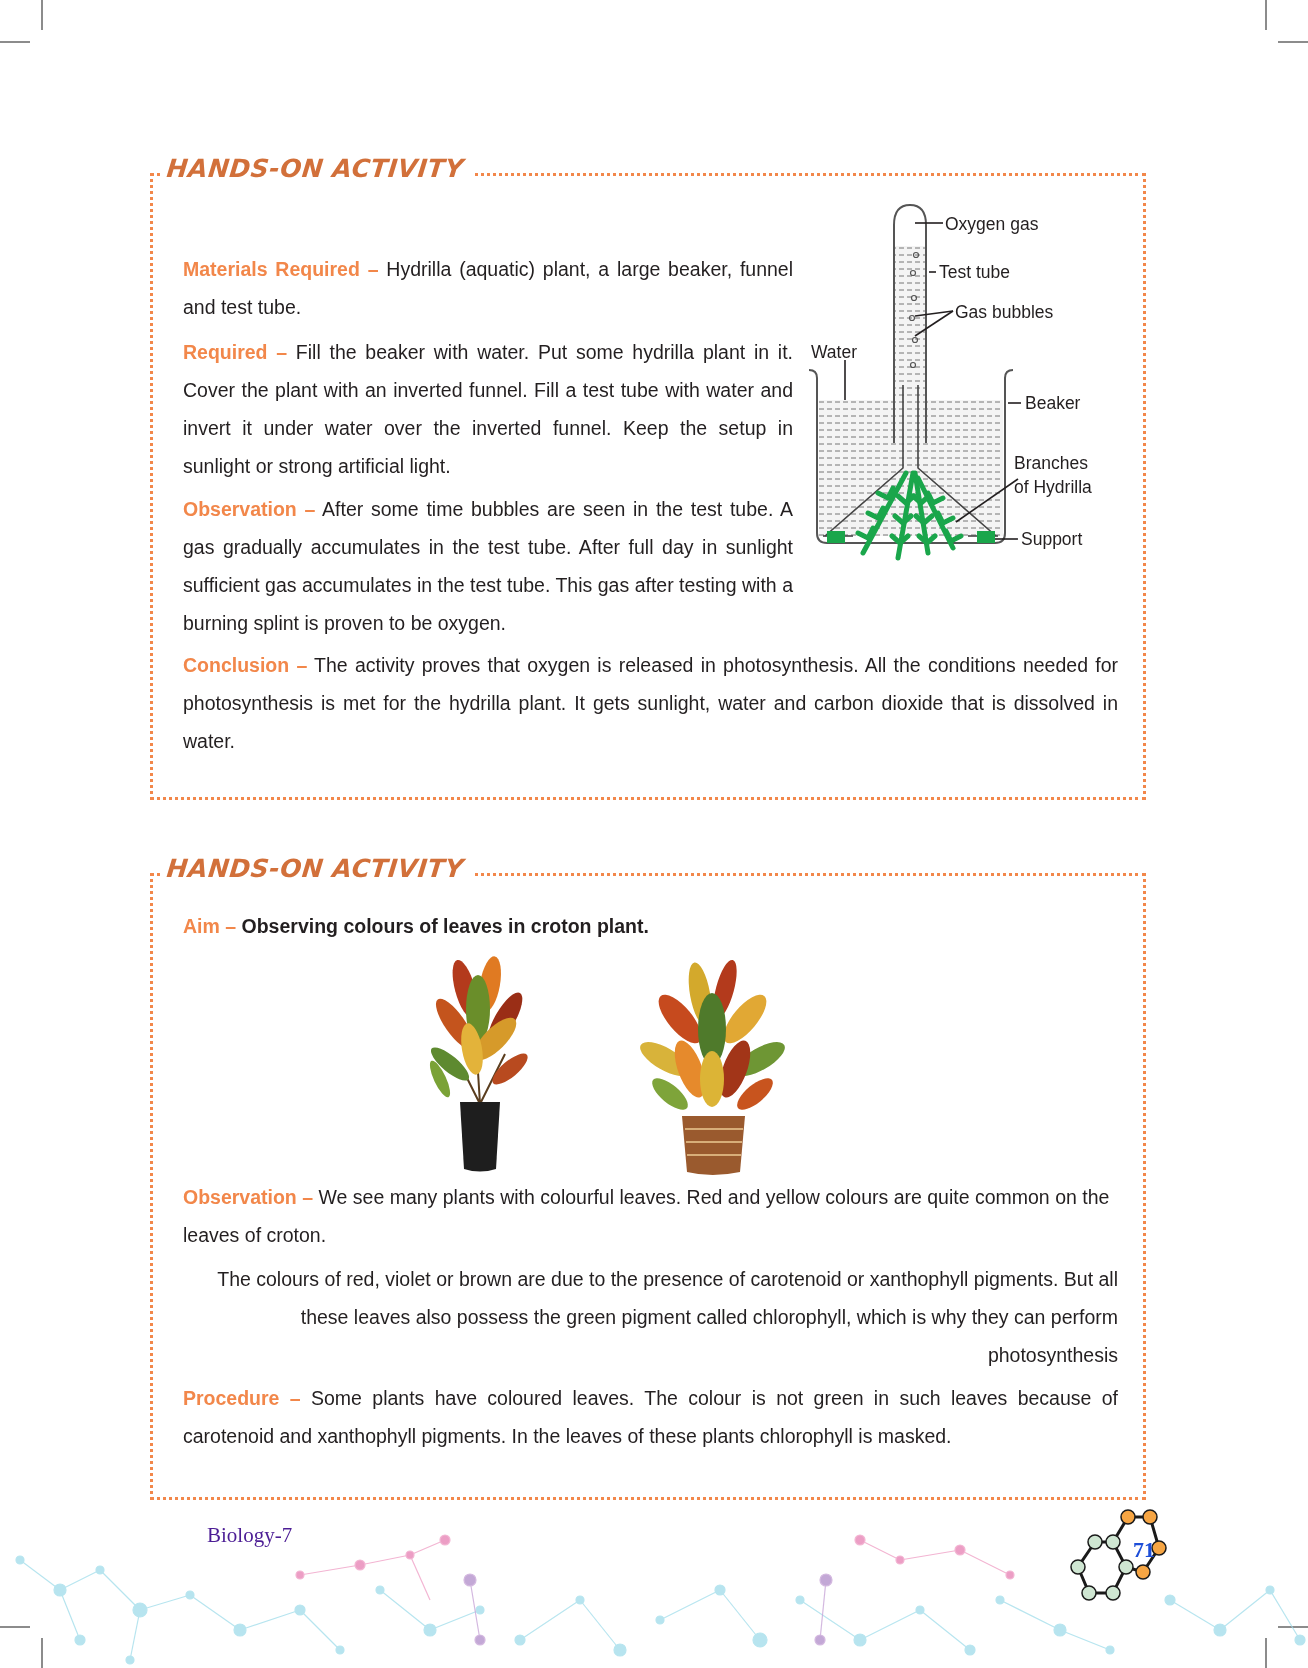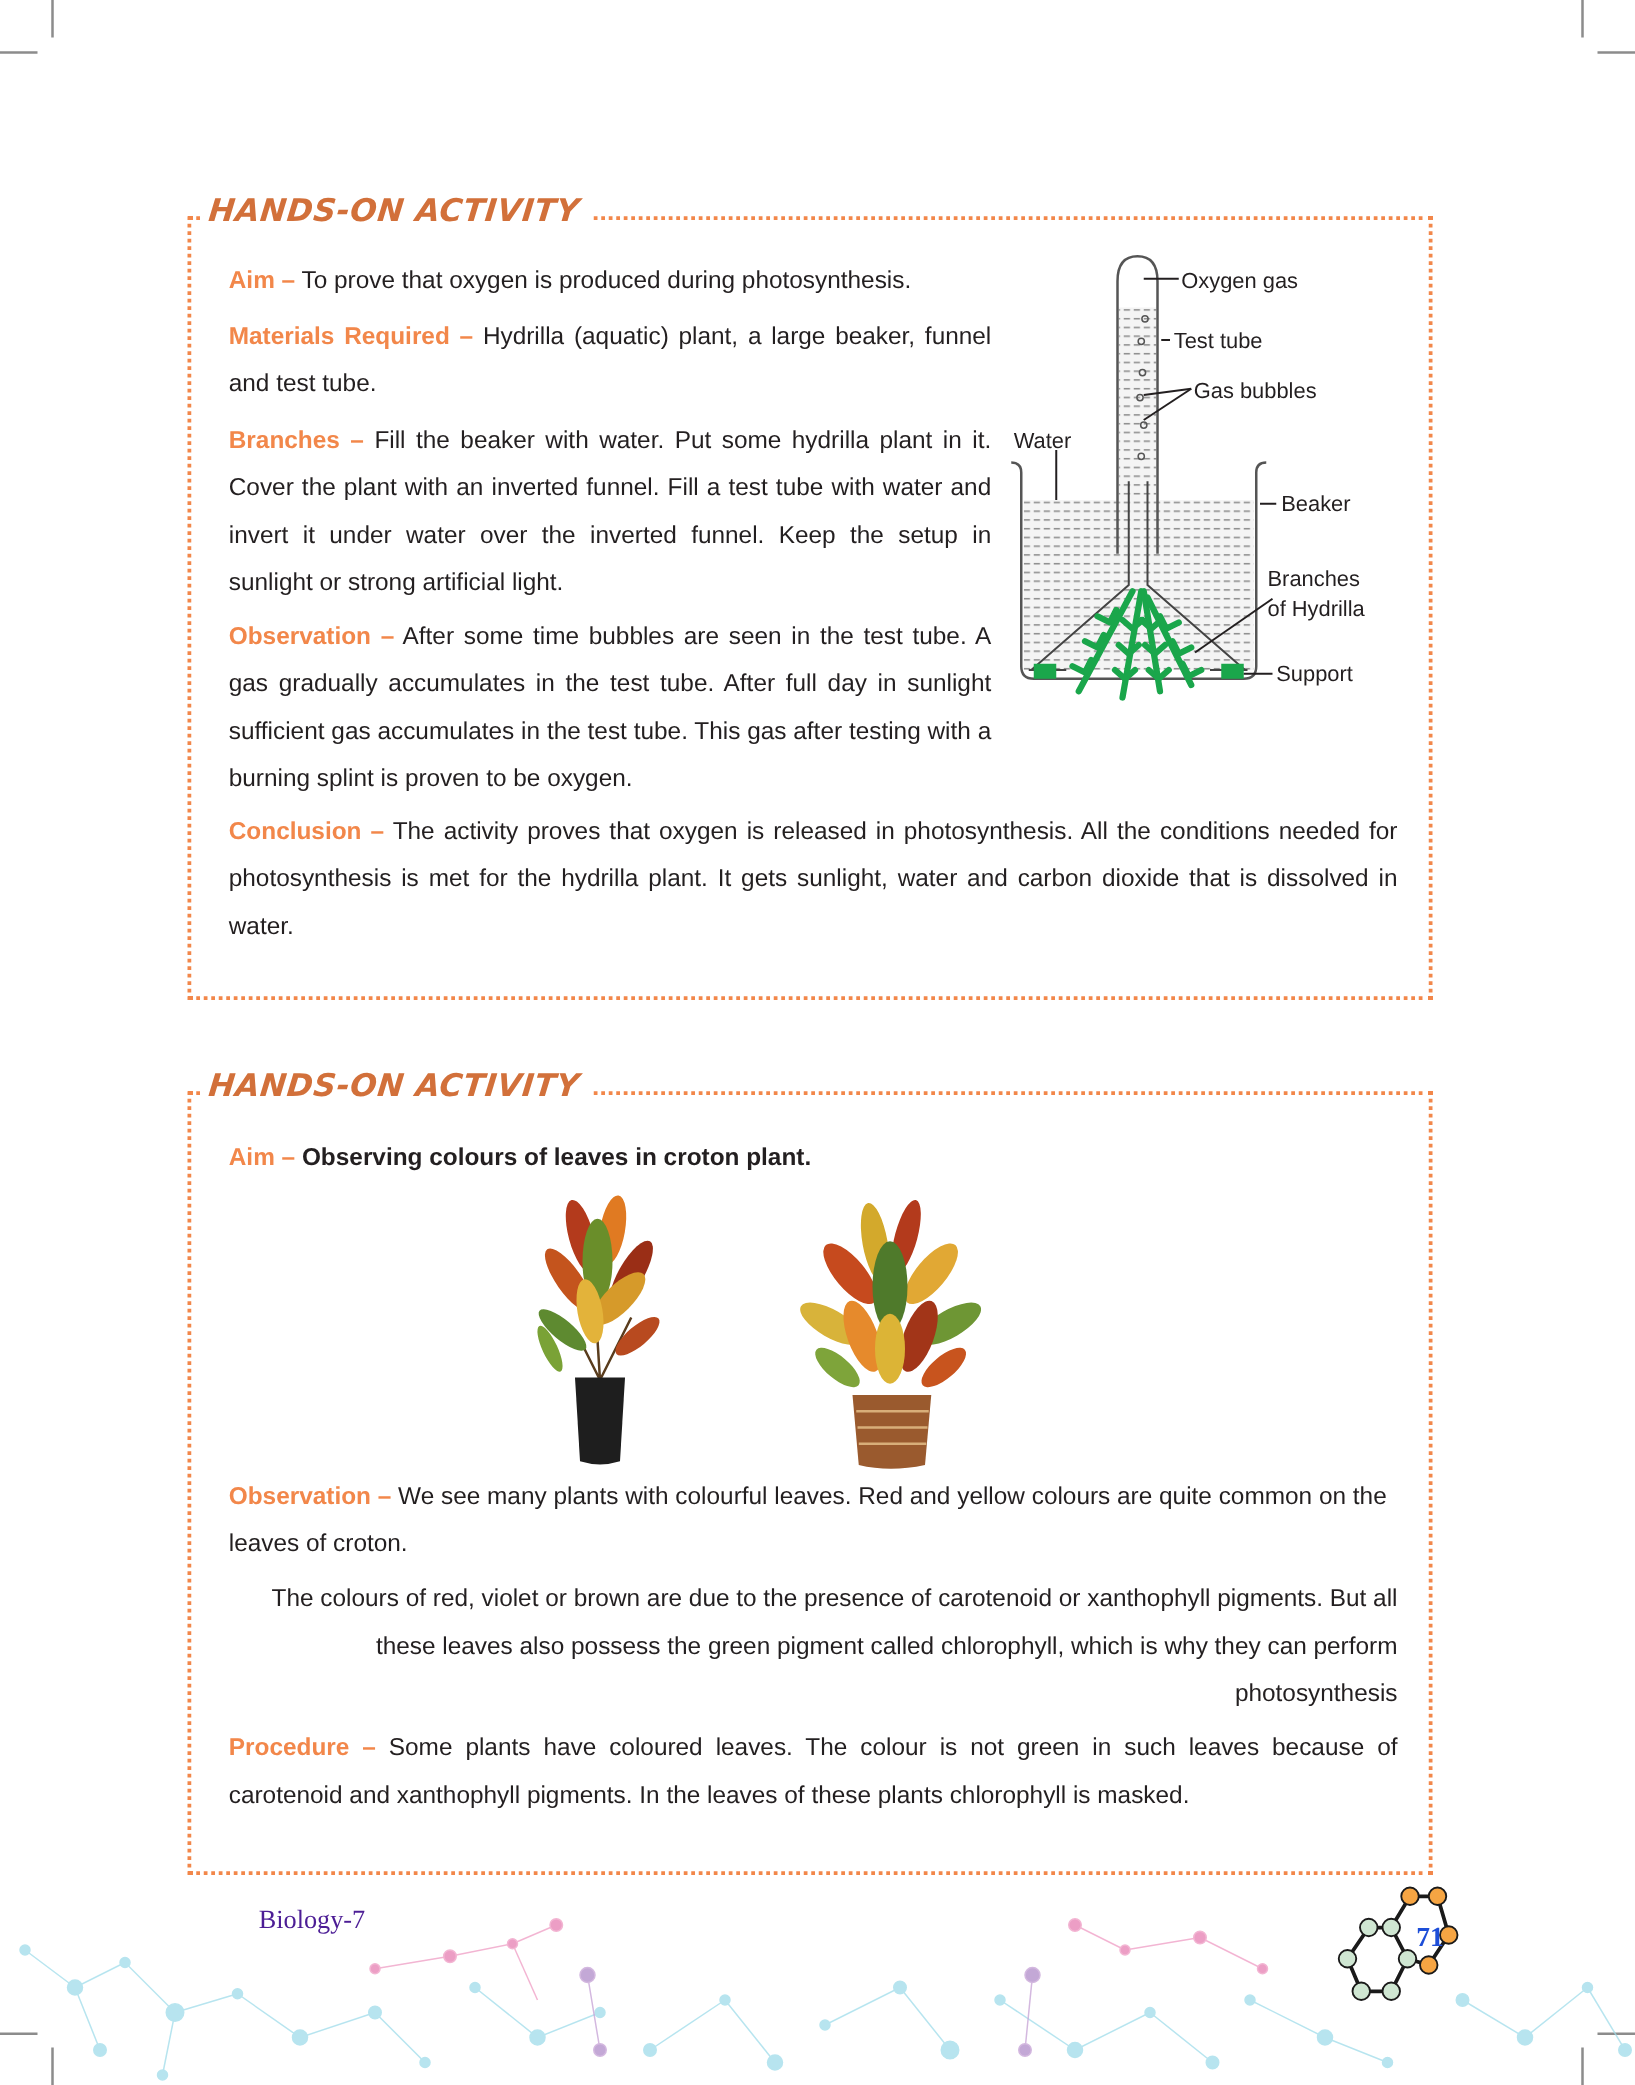--- a/index.html
+++ b/index.html
@@ -132,30 +132,26 @@
     <circle cx="470" cy="80" r="6"></circle>
       <circle cx="480" cy="140" r="5"></circle>
       <circle cx="826" cy="80" r="6"></circle>
       <circle cx="820" cy="140" r="5"></circle>
   </g>
 </svg>
 
 <section class="activity" style="top:173px;height:627px;">
   <div class="activity-title">HANDS-ON ACTIVITY</div>
 
-  <p class="para" style="top:29px;margin:0;width:610px;">
-    <span class="lbl">Aim –</span>
-    <span>To prove that oxygen is produced during photosynthesis.</span>
-  </p>
   <p class="para" style="top:74px;margin:0;width:610px;">
     <span class="lbl">Materials Required –</span>
     <span>Hydrilla (aquatic)  plant, a large beaker, funnel and test tube.</span>
   </p>
   <p class="para" style="top:157px;margin:0;width:610px;">
-    <span class="lbl">Branches –</span>
+    <span class="lbl">Required –</span>
     <span>Fill the beaker with water. Put some hydrilla plant in it. Cover the plant with an inverted funnel. Fill a test tube with water and invert it under water over the inverted funnel. Keep the setup in sunlight or strong artificial light.</span>
   </p>
   <p class="para" style="top:470px;margin:0;width:935px;">
     <span class="lbl">Conclusion –</span>
     <span>The activity proves that oxygen is released in photosynthesis. All the conditions needed for photosynthesis is met for the hydrilla plant. It gets sunlight, water and carbon dioxide that is dissolved in water.</span>
   </p>
   <p class="para" style="top:314px;margin:0;width:610px;">
     <span class="lbl">Observation –</span>
     <span>After some time bubbles are seen in the test tube. A gas gradually accumulates in the test tube. After full day in sunlight sufficient gas accumulates in the test tube. This gas after testing with a burning splint is proven to be oxygen.</span>
   </p>

